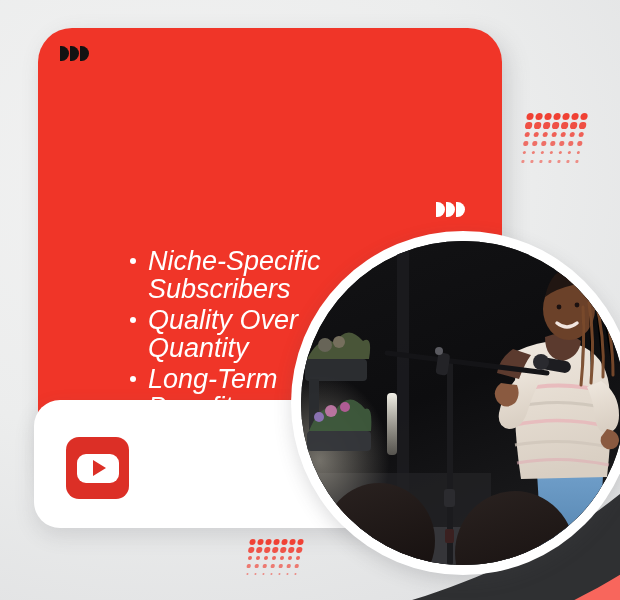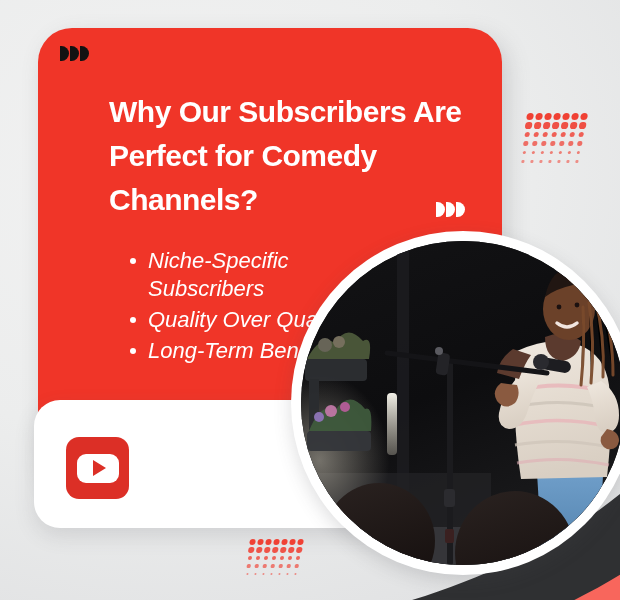--- a/index.html
+++ b/index.html
@@ -103,21 +103,21 @@
 
   
   .bullets {
     position: absolute;
     left: 82px;
     top: 219px;
     width: 215px;
     margin: 0;
     padding: 0 0 0 28px;
     color: #ffffff;
-    font-size: 22px;
+    font-size: 27px;
     line-height: 28px;
     font-style: italic;
     font-weight: 400;
     list-style: none;
   }
   .bullets li {
     position: relative;
     margin: 0 0 3px 0;
   }
   .bullets li::before {
@@ -195,21 +195,20 @@
           <rect x="0" y="0" width="620" height="600" rx="0"></rect>
         </clipPath>
     </defs>
     <g clip-path="url(#clipCanvas)">
       <path d="M 760 408 C 700 520 600 598 430 656 L 470 720 L 820 720 L 820 380 Z" fill="#f8665c"></path>
       <path d="M 735 352 C 676 470 566 556 392 606 L 410 660 C 612 608 734 512 800 388 Z" fill="#2f3032"></path>
     </g>
   </svg>
 
   <div class="red-card">
-    <div class="title">Why Our Subscribers Are Perfect for Comedy Channels?</div>
 
     <ul class="bullets">
       <li>Niche-Specific Subscribers</li>
       <li>Quality Over Quantity</li>
       <li>Long-Term Benefits</li>
     </ul>
   </div>
 
   <div class="white-card"></div>
   <div class="yt-logo">

